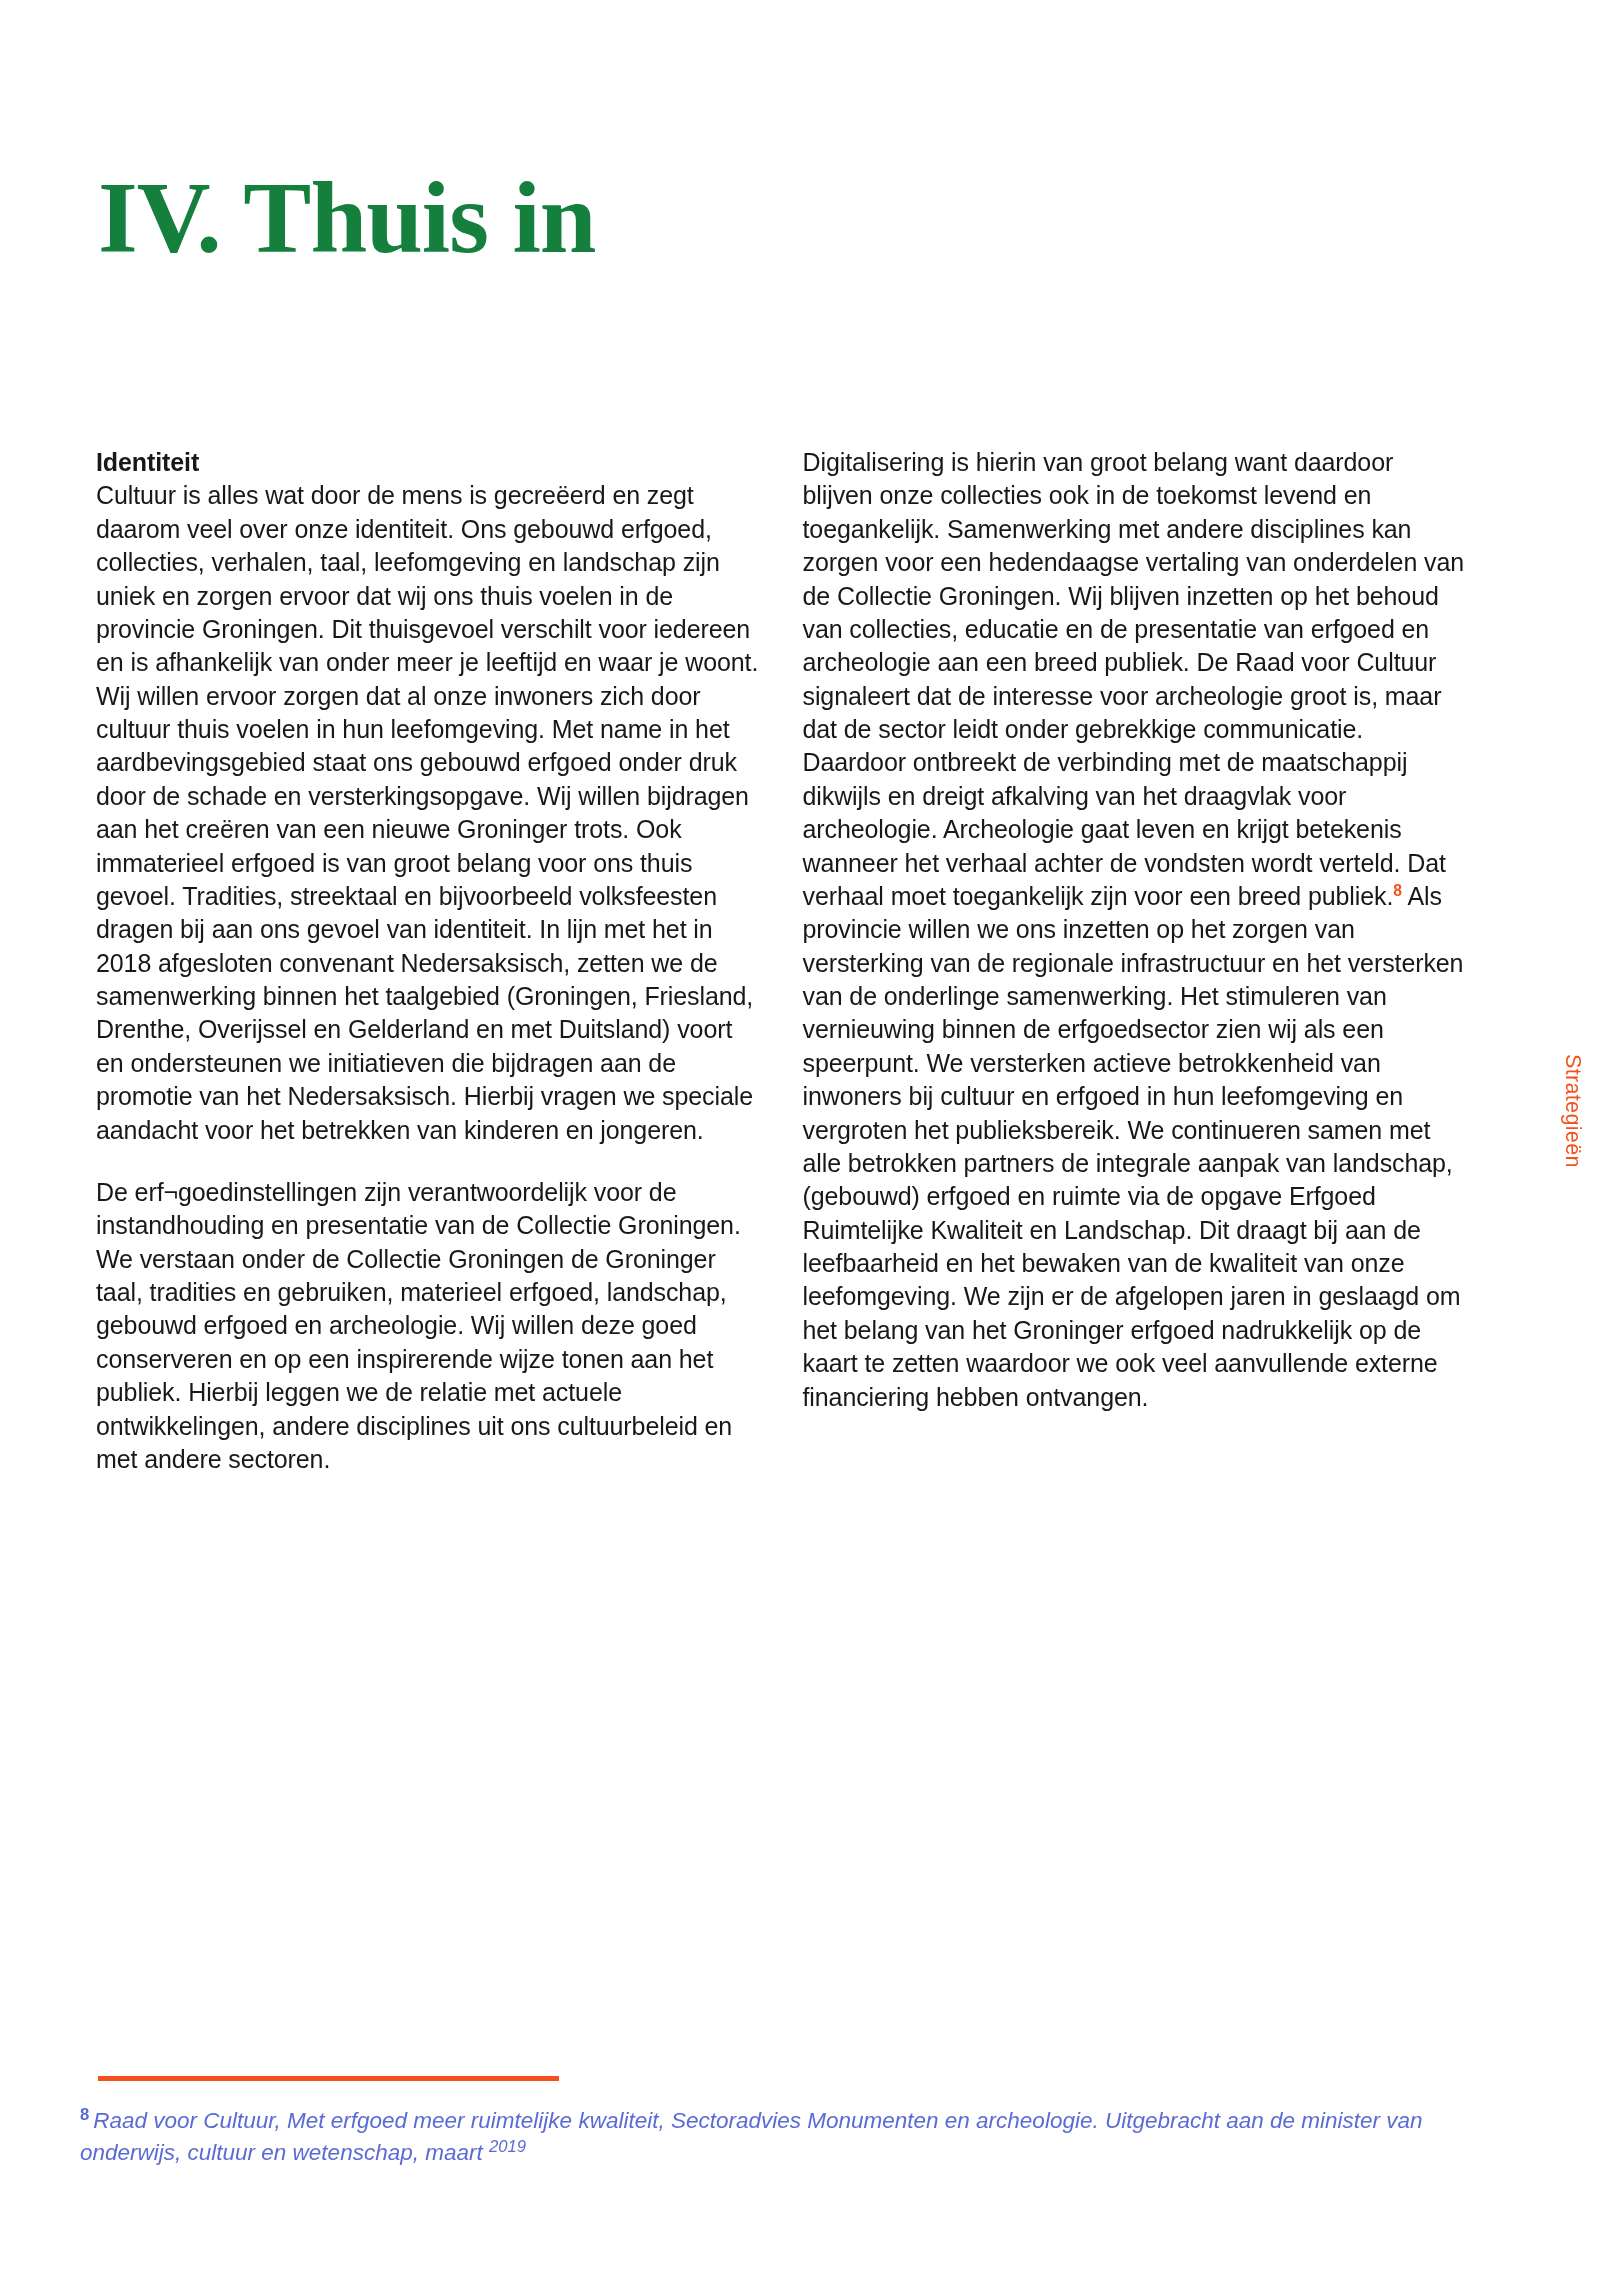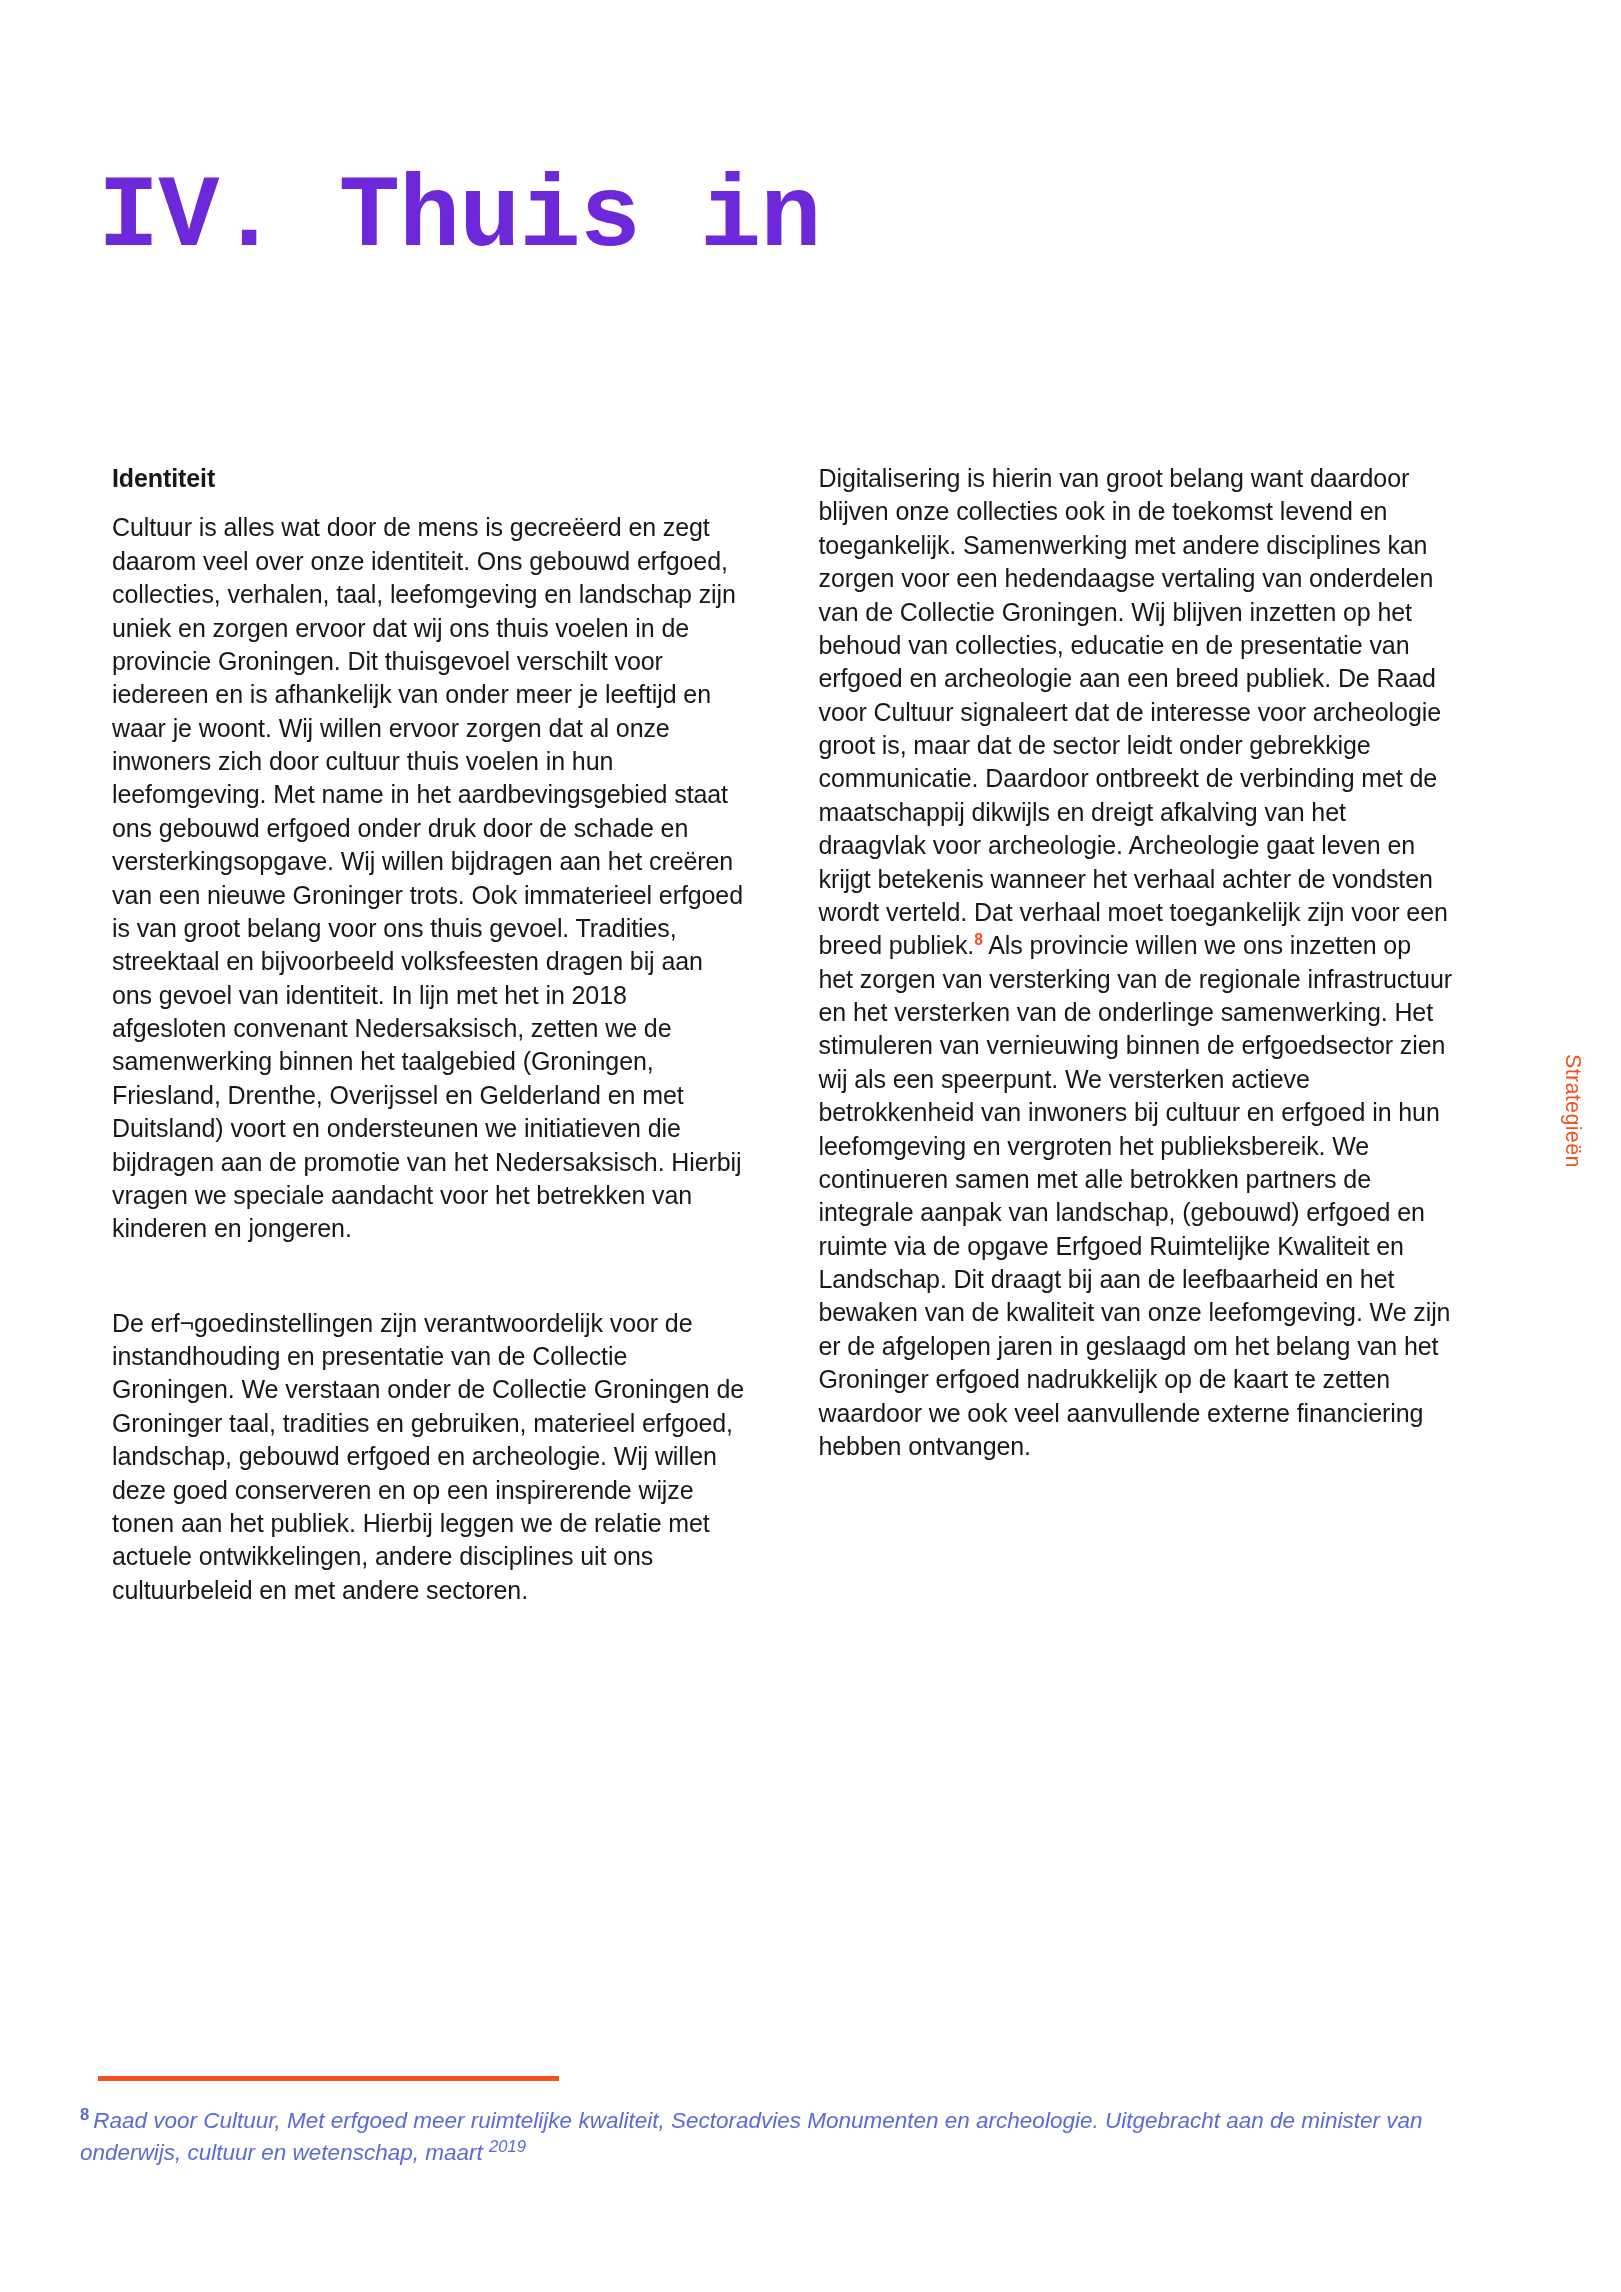--- a/index.html
+++ b/index.html
@@ -20,22 +20,22 @@
     position: absolute;
     inset: 0;
   }
 
   
   .title {
     position: absolute;
     left: 98px;
     top: 98px;
     width: 882px;
-    color: #6d28d9;
-    font-family: Liberation Mono, monospace;
+    color: #15803d;
+    font-family: Liberation Serif, serif;
     font-weight: bold;
     font-size: 102px;
     line-height: 1.02;
     letter-spacing: -1px;
   }
   .title .line {
     display: block;
   }
 
   
@@ -44,21 +44,21 @@
     left: 96px;
     top: 446px;
     width: 1372px;
     display: flex;
     gap: 41px;
   }
   .col {
     width: 686px;
   }
   .col p {
-    margin: 16px;
+    margin: 0;
     font-size: 25px;
     line-height: 1.335;
     color: #181818;
     font-family: "Liberation Sans", sans-serif;
     letter-spacing: -0.1px;
   }
   .subhead {
     margin: 0 0 0 0;
     font-size: 25px;
     line-height: 1.335;

